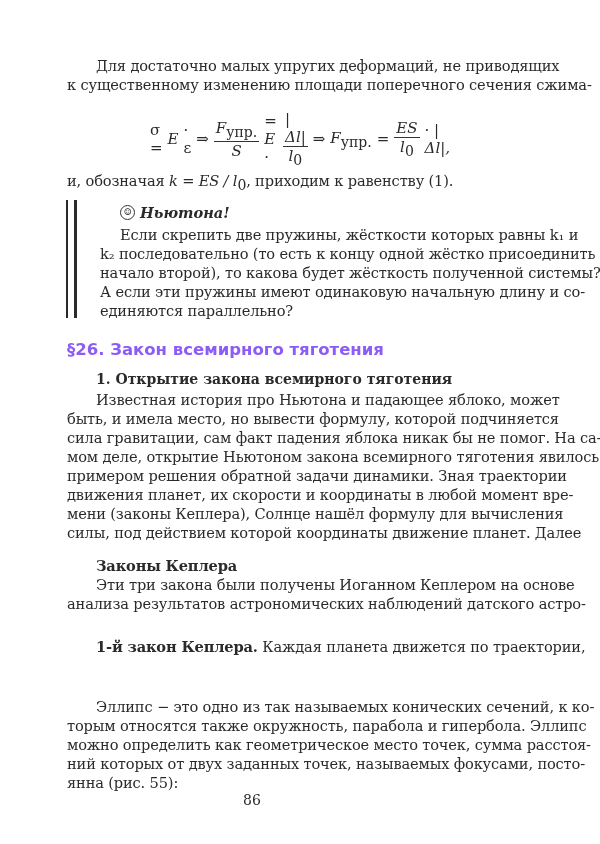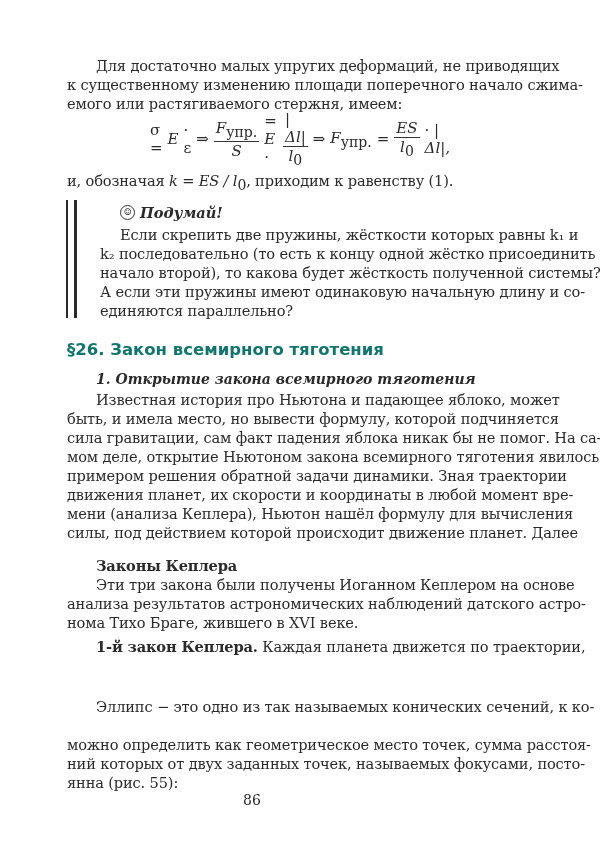--- a/index.html
+++ b/index.html
@@ -15,33 +15,32 @@
   .formula { position:absolute; left:150px; top:114px; width:300px; height:50px; font-size:15px; }
   .formula .row { display:flex; align-items:center; gap:5px; height:50px; justify-content:center; }
   .frac { display:inline-flex; flex-direction:column; align-items:center; line-height:18px; }
   .frac .num { border-bottom:1px solid #333; padding:0 2px; }
   .it { font-style:italic; }
   sub { font-size:14px; }
   .box-thin { position:absolute; left:66px; top:200px; width:1.5px; height:118px; background:#2a2a2a; }
   .box-thick { position:absolute; left:74px; top:200px; width:3px; height:118px; background:#2a2a2a; }
   .think { position:absolute; left:120px; top:203px; font-size:14.6px; line-height:19px; font-weight:bold; font-style:italic; display:flex; align-items:center; gap:5px; }
   .smile { width:15px; height:15px; border:1.5px solid #333; border-radius:50%; display:inline-flex; align-items:center; justify-content:center; font-size:9px; font-style:normal; box-sizing:border-box; }
-  .heading { position:absolute; left:67px; top:340px; font-family:"DejaVu Sans", "Liberation Sans", sans-serif; font-weight:bold; font-size:16.5px; color:#0f766e; }
-  .sub { position:absolute; left:96px; top:371px; font-weight:bold; font-size:14px;font-style:italic; }
+  .heading { position:absolute; left:67px; top:340px; font-family:"DejaVu Sans", "Liberation Sans", sans-serif; font-weight:bold; font-size:16.5px; color:#8b5cf6; }
+  .sub { position:absolute; left:96px; top:371px; font-weight:bold; font-size:14px; }
   .bold { font-weight:bold; }
   .pnum { position:absolute; left:0; width:504px; top:792px; text-align:center; font-size:14px; }
 </style>
 </head>
 <body>
 
 <div class="page">
 
   <div class="ln ind" style="top:56px">Для достаточно малых упругих деформаций, не приводящих</div>
-  <div class="ln" style="top:75px">к существенному изменению площади поперечного начало сжима-</div>
-  <div class="ln last" style="top:94px">емого или растягиваемого стержня, имеем:</div>
+  <div class="ln" style="top:75px">к существенному изменению площади поперечного сечения сжима-</div>
 
   <div class="formula">
     <div class="row">
       <span>σ = </span>
       <span class="it">E</span>
       <span> · ε</span>
       <span>⇒</span>
       <span class="frac">
         <span class="num"><span class="it">F</span><sub>упр.</sub></span>
         <span class="it">S</span>
@@ -61,48 +60,48 @@
       <span class="it">· |Δl|,</span>
     </div>
   </div>
 
   <div class="ln last" style="top:171px"><span>и, обозначая </span><span class="it">k = ES / l</span><sub>0</sub><span>, приходим к равенству (1).</span></div>
 
   <div class="box-thin"></div>
   <div class="box-thick"></div>
   <div class="think">
     <span class="smile">☺</span>
-    <span>Подумай!</span>
+    <span>Ньютона!</span>
   </div>
   <div class="ln box-ln ind" style="top:225px">Если скрепить две пружины, жёсткости которых равны k₁ и</div>
   <div class="ln box-ln" style="top:244px">k₂ последовательно (то есть к концу одной жёстко присоединить</div>
   <div class="ln box-ln" style="top:263px">начало второй), то какова будет жёсткость полученной системы?</div>
   <div class="ln box-ln" style="top:282px">А если эти пружины имеют одинаковую начальную длину и со-</div>
   <div class="ln box-ln last" style="top:301px">единяются параллельно?</div>
 
   <div class="heading">§26. Закон всемирного тяготения</div>
   <div class="sub">1.  Открытие закона всемирного тяготения</div>
 
   <div class="ln ind" style="top:390px">Известная история про Ньютона и падающее яблоко, может</div>
   <div class="ln" style="top:409px">быть, и имела место, но вывести формулу, которой подчиняется</div>
   <div class="ln" style="top:428px">сила гравитации, сам факт падения яблока никак бы не помог. На са-</div>
   <div class="ln" style="top:447px">мом деле, открытие Ньютоном закона всемирного тяготения явилось</div>
   <div class="ln" style="top:466px">примером решения обратной задачи динамики. Зная траектории</div>
   <div class="ln" style="top:485px">движения планет, их скорости и координаты в любой момент вре-</div>
-  <div class="ln" style="top:504px">мени (анализа Кеплера), Ньютон нашёл формулу для вычисления</div>
+  <div class="ln" style="top:504px">мени (законы Кеплера), Солнце нашёл формулу для вычисления</div>
 
-  <div class="ln" style="top:523px">силы, под действием которой происходит движение планет. Далее</div>
+  <div class="ln" style="top:523px">силы, под действием которой координаты движение планет. Далее</div>
 
 
   <div class="ln last ind bold" style="top:556px">Законы Кеплера</div>
   <div class="ln ind" style="top:575px">Эти три закона были получены Иоганном Кеплером на основе</div>
   <div class="ln" style="top:594px">анализа результатов астрономических наблюдений датского астро-</div>
-  <div class="ln last" style="top:613px">нома Тихо Браге, жившего в XVI веке.</div>
 
   <div class="ln ind" style="top:637px"><span class="bold">1-й закон Кеплера.</span><span> Каждая планета движется по траектории,</span></div>
 
   <div class="ln ind" style="top:697px">Эллипс − это одно из так называемых конических сечений, к ко-</div>
+  <div class="ln" style="top:716px">торым относятся также окружность, парабола и гипербола. Эллипс</div>
   <div class="ln" style="top:735px">можно определить как геометрическое место точек, сумма расстоя-</div>
   <div class="ln" style="top:754px">ний которых от двух заданных точек, называемых фокусами, посто-</div>
   <div class="ln last" style="top:773px">янна (рис. 55):</div>
 
   <div class="pnum">86</div>
 </div>
 
 </body></html>

